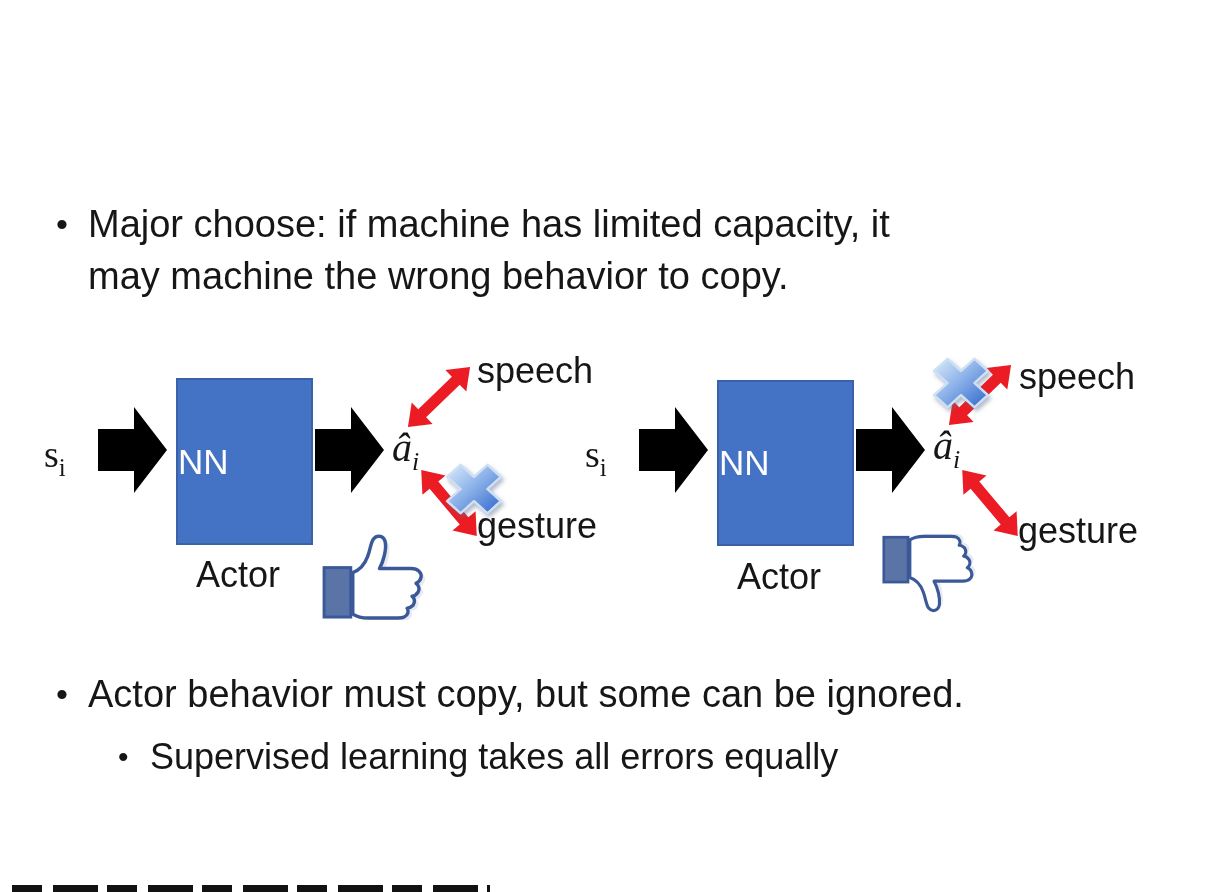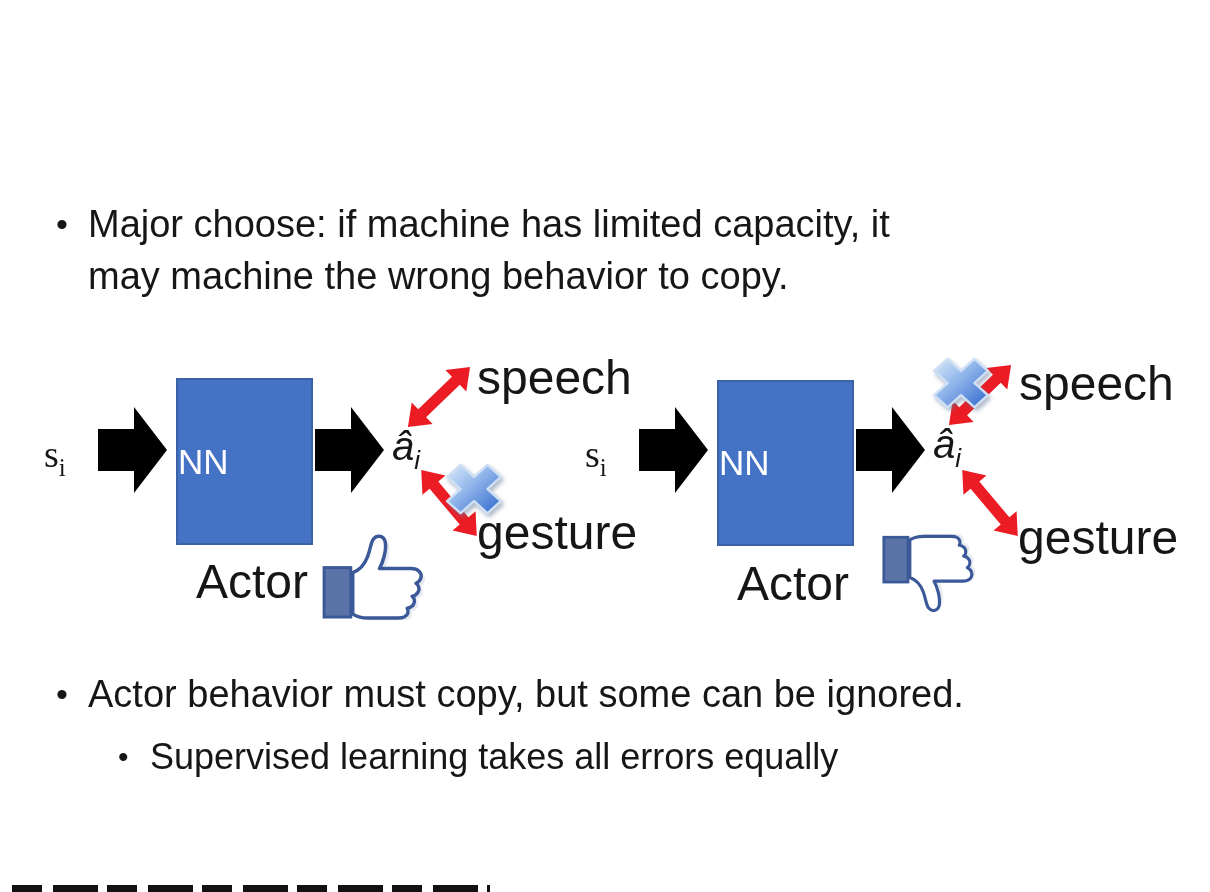--- a/index.html
+++ b/index.html
@@ -24,25 +24,25 @@
   .b2{left:56px;top:666px;font-size:38px;line-height:56px;}
   .b2 .bullet-dot{line-height:56px;}
   .b3{left:118px;top:730px;font-size:36px;line-height:54px;}
   .b3 .bullet-dot{font-size:30px;line-height:54px;}
 
   .nn-box{
     background:#4472c4;border:2px solid #3b62a6;
     display:flex;align-items:center;justify-content:flex-start;
     color:#ffffff;font-size:35px;
   }
-  .lbl{font-size:48px;white-space:nowrap;text-align:right;}
+  .lbl{font-size:36px;white-space:nowrap;text-align:right;}
   .sym{font-size:38px;white-space:nowrap;font-family:Liberation Serif, serif;}
   .sym sub{font-size:25px;}
   .ahat{
-    font-family:Liberation Sans, sans-serif;font-style:italic;
+    font-family:Liberation Serif, serif;font-style:italic;
     font-size:40px;white-space:nowrap;
   }
   .ahat sub{font-size:26px;}
   .blk-arrow{display:block;}
   .red-arrow{display:block;z-index:2;}
   .x-icon{z-index:3;filter:drop-shadow(2px 3px 2px rgba(96,114,148,0.5));}
   .thumb{z-index:1;}
   .flip{transform:scaleY(-1);}
   .peek-bar{
     left:12px;top:885px;width:478px;height:7px;

